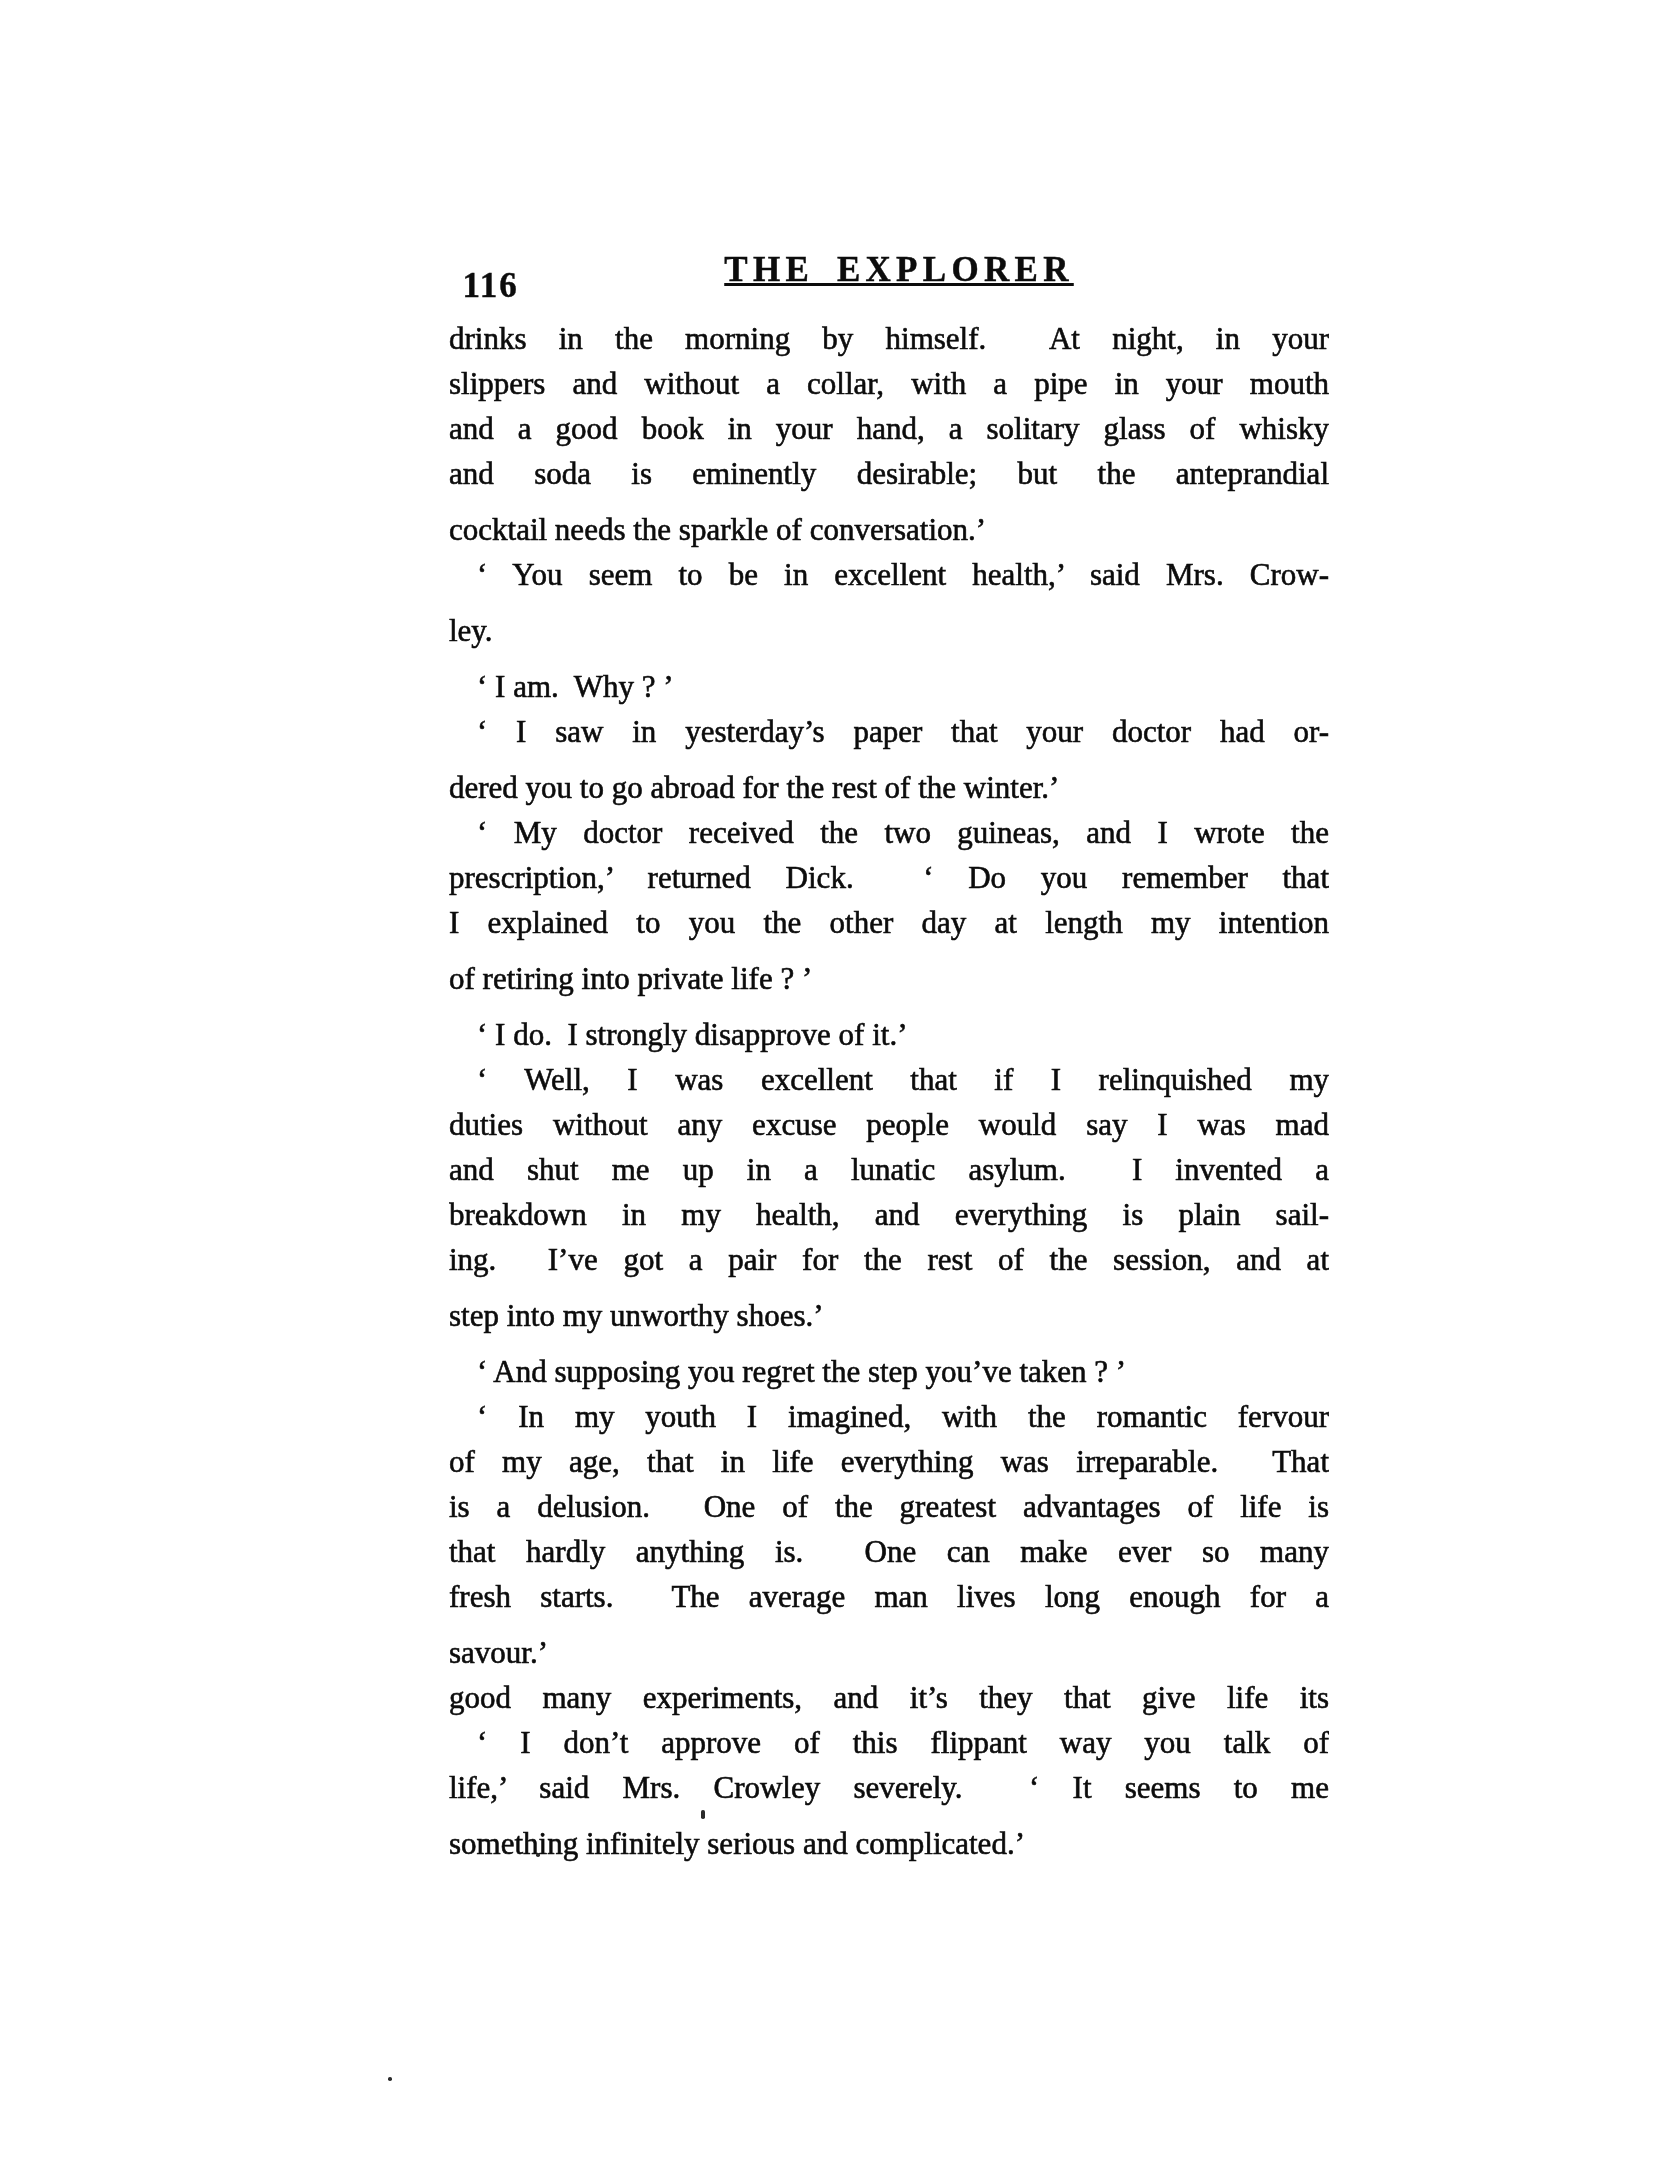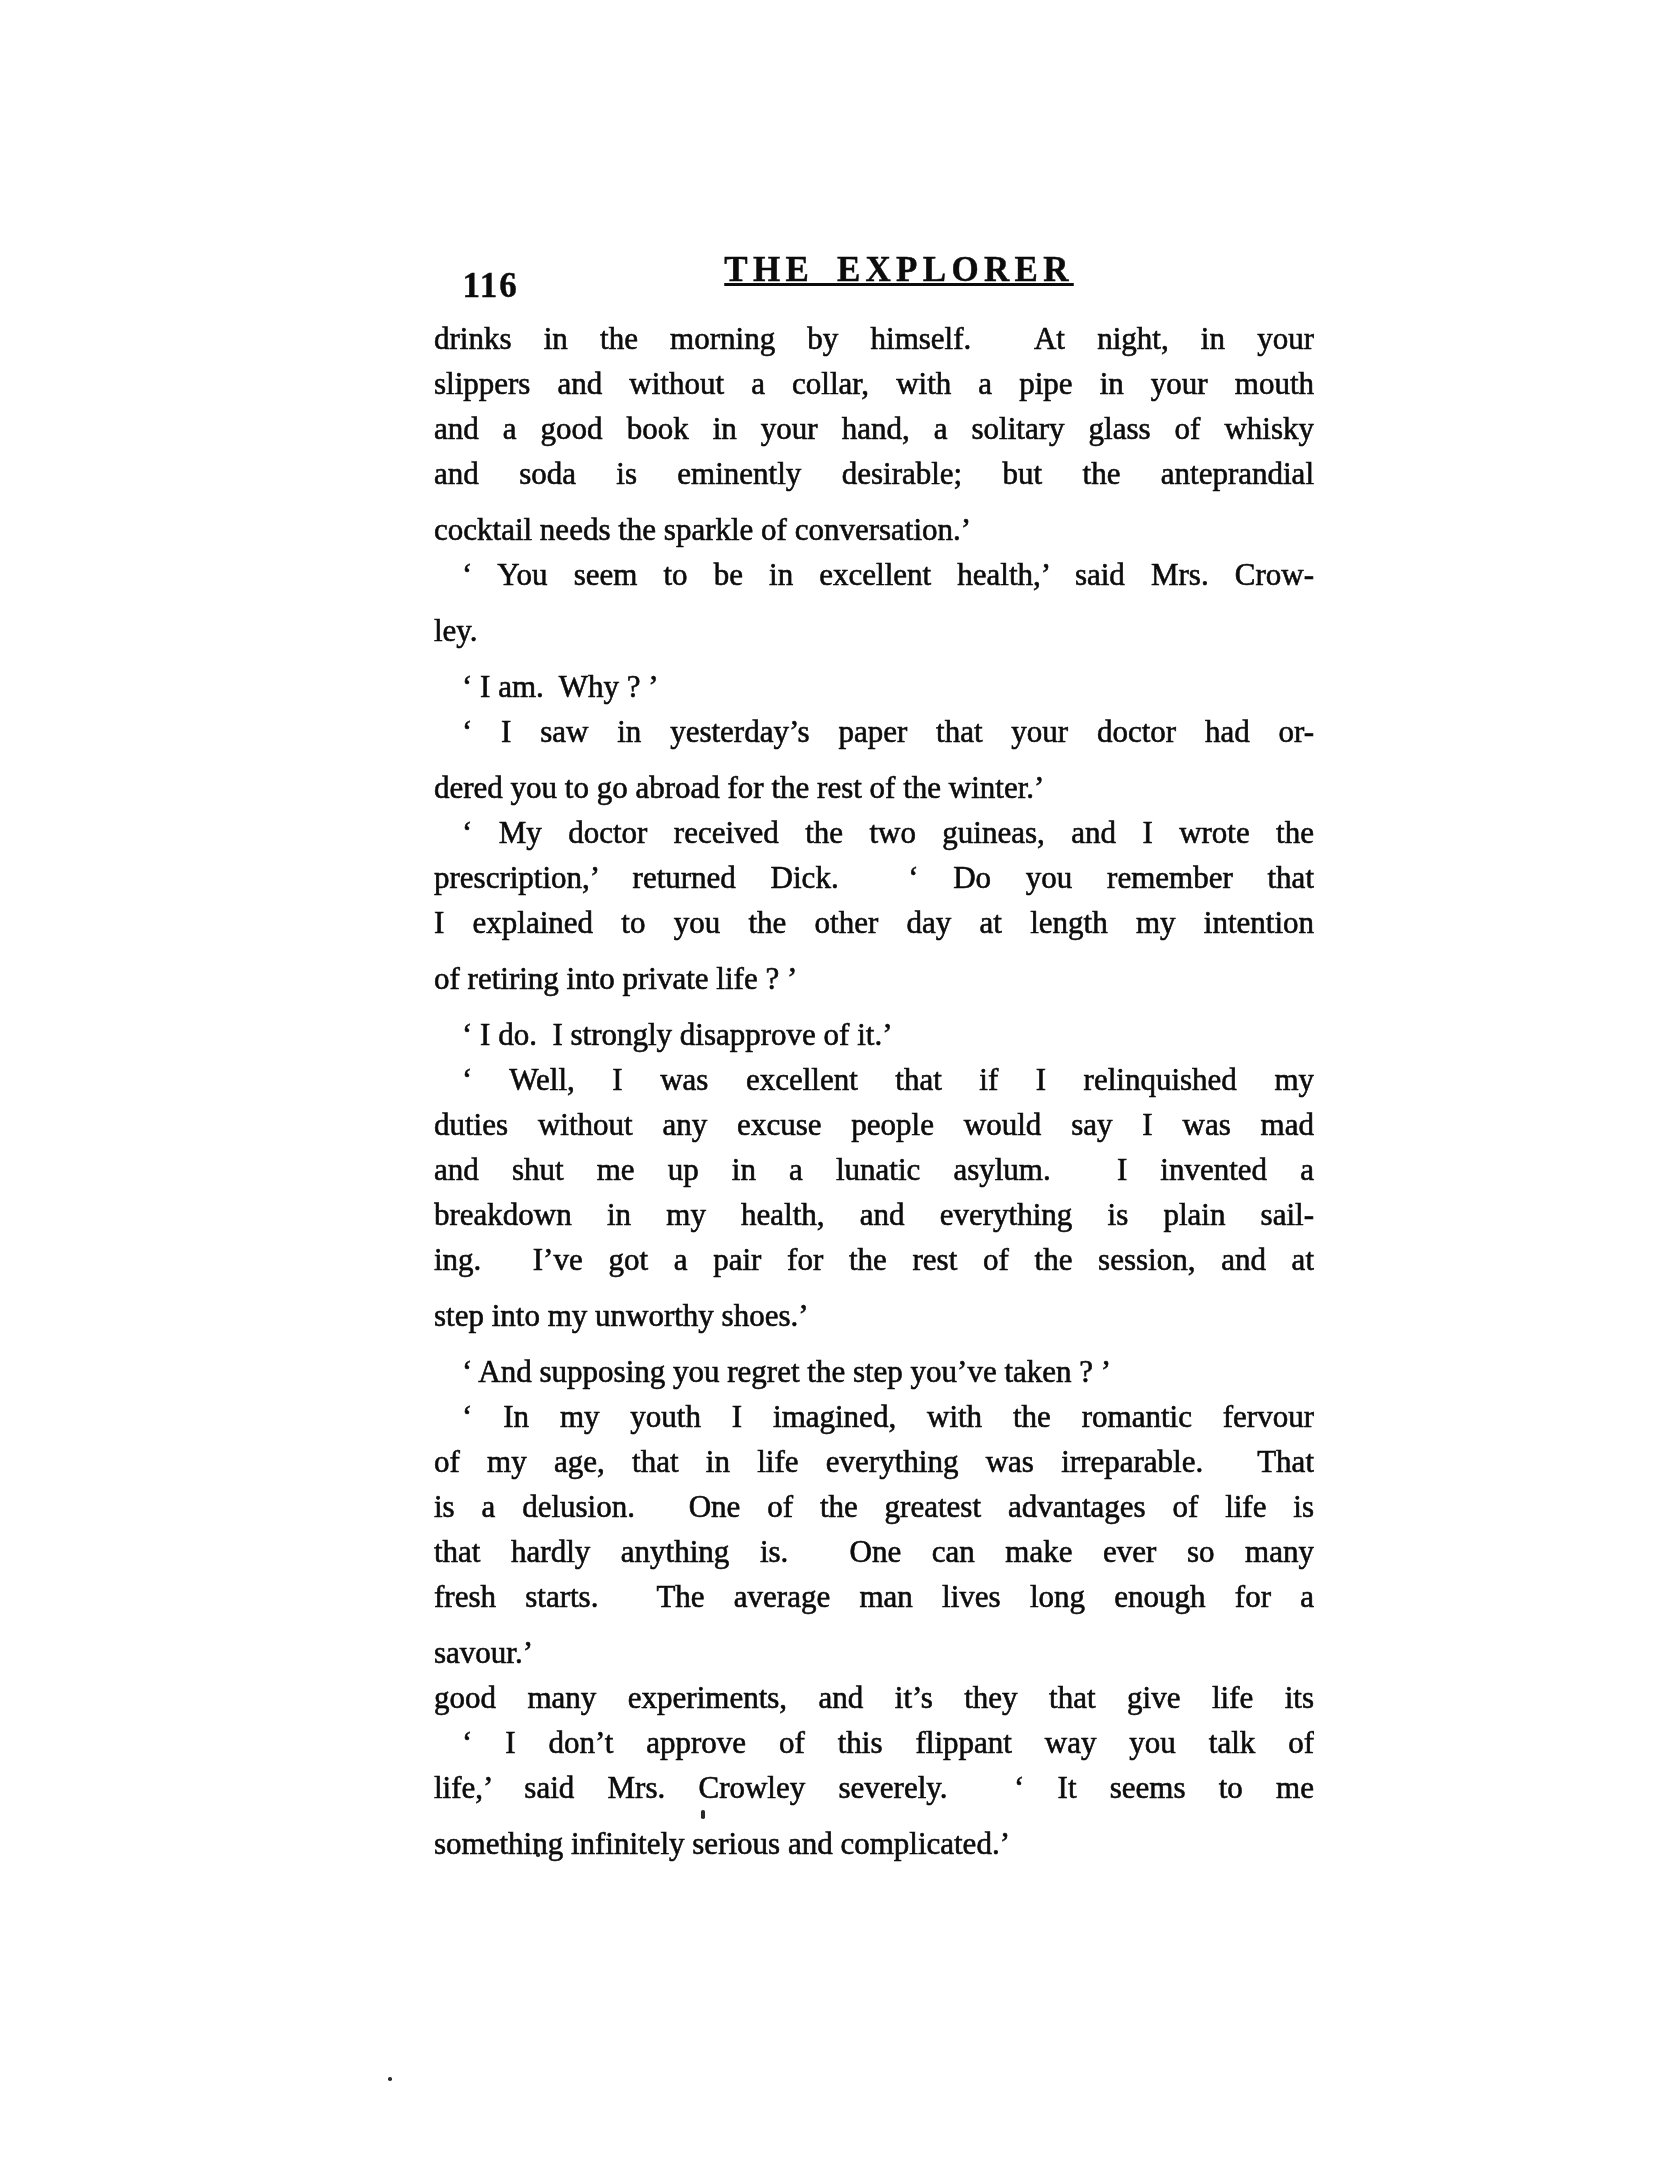--- a/index.html
+++ b/index.html
@@ -37,21 +37,21 @@
     margin-top: 16px;
   }
   .page-title {
     display: inline-block;
     letter-spacing: 5.3px;
     word-spacing: 8.8px;
     text-decoration: underline;
   }
   .body-text {
     position: absolute;
-    left: 434px;
+    left: 449px;
     top: 316px;
     width: 880px;
   }
   .line {
     height: 45px;
     line-height: 45px;
     font-size: 31px;
     white-space: pre-wrap;
     overflow: hidden;
     text-align: justify;

